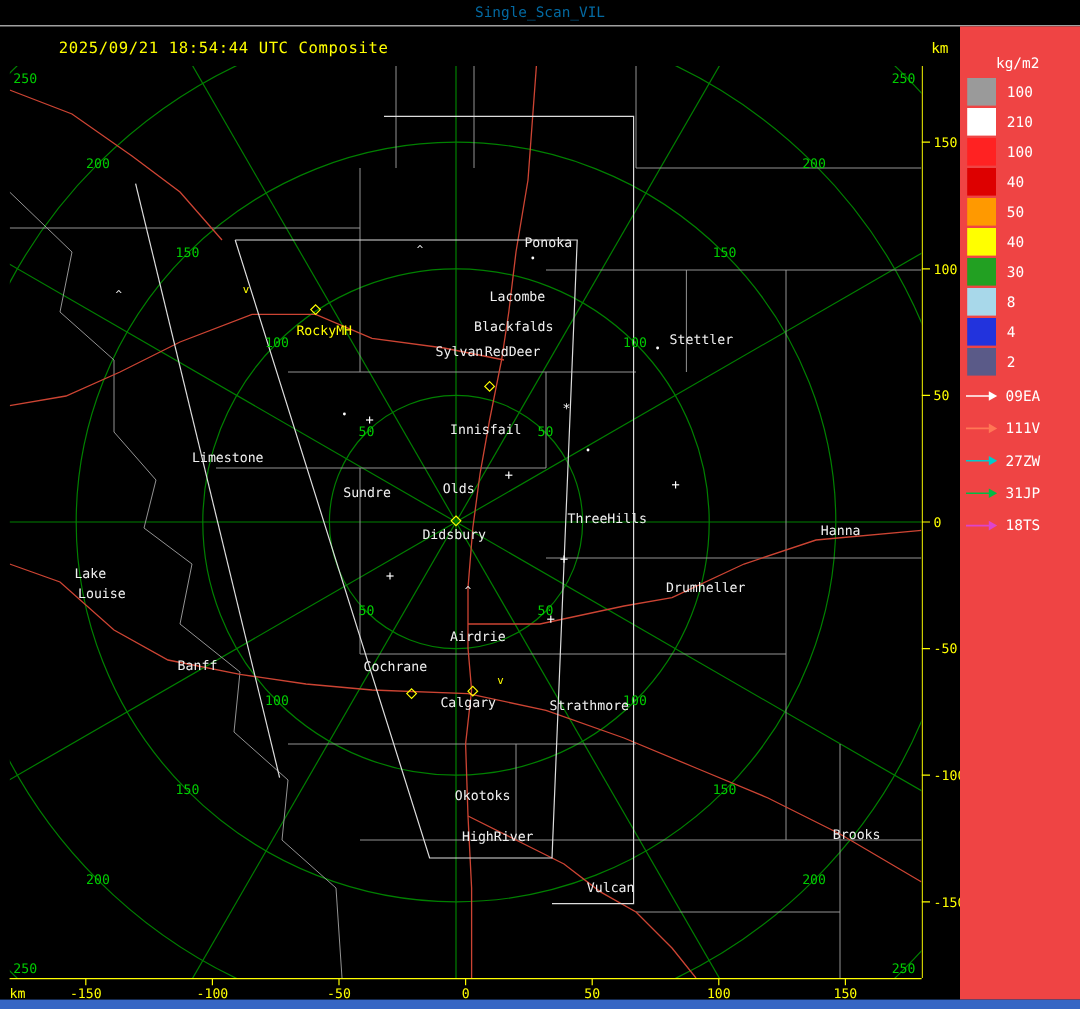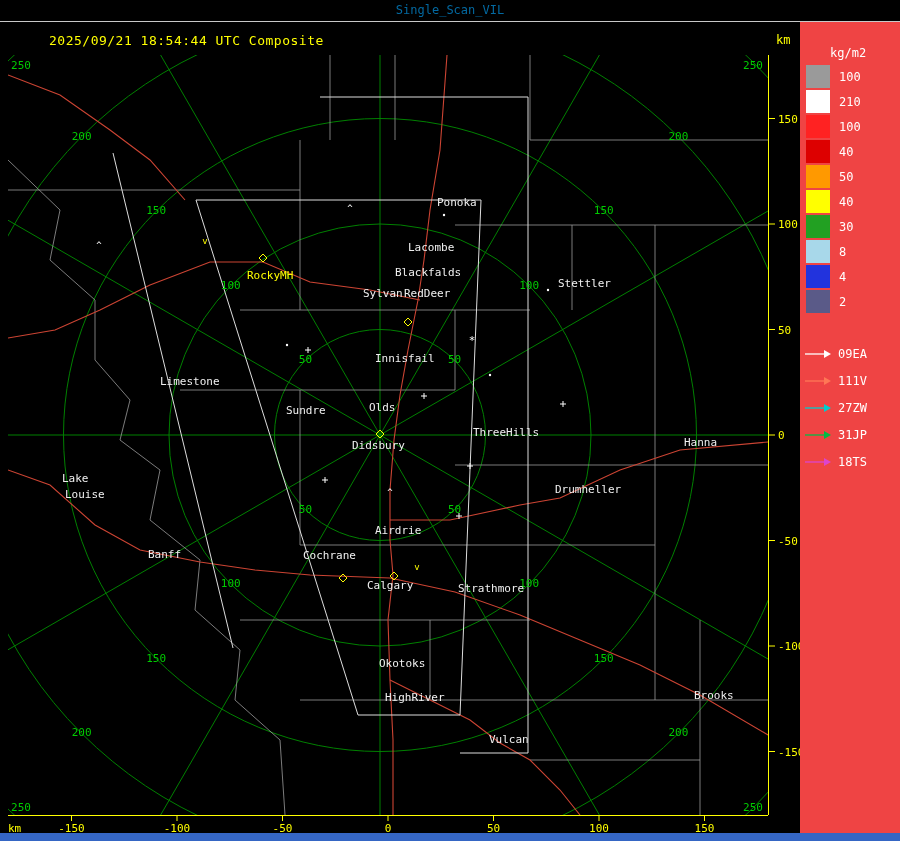--- a/index.html
+++ b/index.html
@@ -32,21 +32,21 @@
     position:absolute; left:800px; top:22px; width:100px; height:811px;
     background:#ef4444;
   }
   .legend-unit {
     position:absolute; left:30px; top:24px; color:#ffffff; font-size:12px;
   }
   .scale { position:absolute; left:6px; top:42px; }
   .scale-row { display:flex; align-items:center; height:25px; }
   .swatch { width:24px; height:23px; }
   .scale-val { color:#ffffff; font-size:12px; margin-left:9px; }
-  .stations { position:absolute; left:4px; top:294px;margin-top:24px; }
+  .stations { position:absolute; left:4px; top:294px; }
   .station-row { display:flex; align-items:center; height:27px; }
   .station-id { color:#ffffff; font-size:12px; margin-left:6px; }
   .taskbar {
     position:absolute; left:0; top:833px; width:900px; height:8px;
     background:#3566c4;
   }
 </style>
 </head>
 <body>
 

